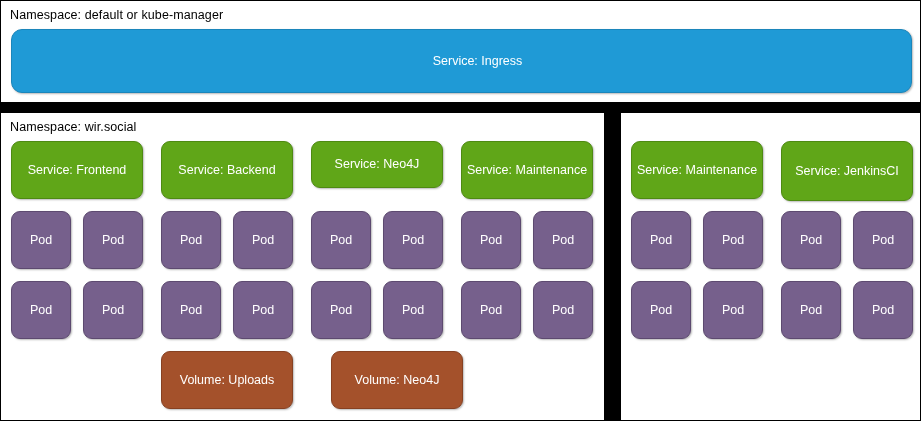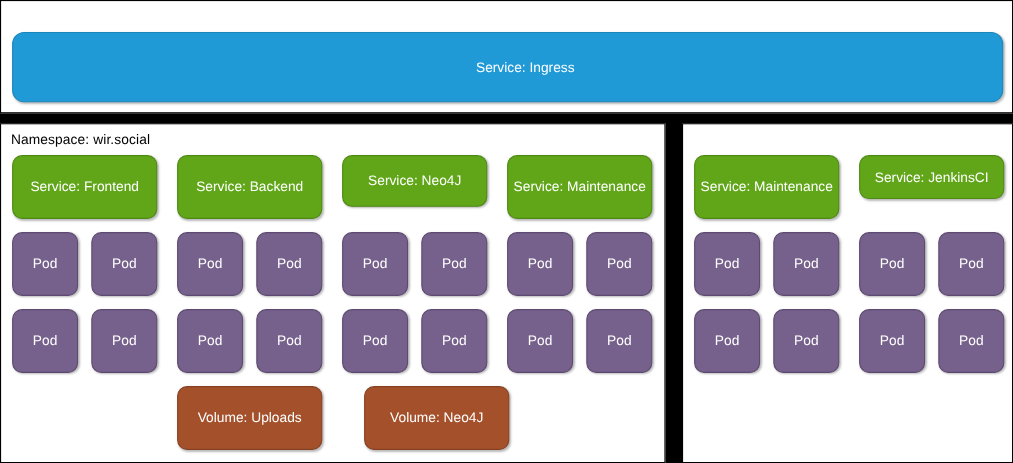--- a/index.html
+++ b/index.html
@@ -100,20 +100,21 @@
     border-radius: 11px;
     font-size: 12.5px;
   }
 </style>
 </head>
 <body>
 
 <div id="diagram">
 
   <div class="ns-panel" id="ns-top">
+    <div class="ns-label">Namespace: default or kube-manager</div>
     <div class="node ingress" style="left:10px; top:28px; width:901px; height:64px;padding-left:32px;">Service: Ingress</div>
   </div>
 
   <div class="ns-panel" id="ns-left">
     <div class="ns-label">Namespace: wir.social</div>
 
     <div class="node service" style="left:10px; top:28px; width:132px; height:58px;">Service: Frontend</div>
     <div class="node pod" style="left:10px; top:98px; width:60px; height:58px;">Pod</div>
     <div class="node pod" style="left:82px; top:98px; width:60px; height:58px;">Pod</div>
     <div class="node pod" style="left:10px; top:168px; width:60px; height:58px;">Pod</div>
@@ -141,20 +142,20 @@
   </div>
 
   <div class="ns-panel" id="ns-right">
 
     <div class="node service" style="left:10px; top:28px; width:132px; height:58px;">Service: Maintenance</div>
     <div class="node pod" style="left:10px; top:98px; width:60px; height:58px;">Pod</div>
     <div class="node pod" style="left:82px; top:98px; width:60px; height:58px;">Pod</div>
     <div class="node pod" style="left:10px; top:168px; width:60px; height:58px;">Pod</div>
     <div class="node pod" style="left:82px; top:168px; width:60px; height:58px;">Pod</div>
 
-    <div class="node service" style="left:160px; top:28px; width:132px; height:40px;">Service: JenkinsCI</div>
+    <div class="node service" style="left:160px; top:28px; width:132px; height:60px;">Service: JenkinsCI</div>
     <div class="node pod" style="left:160px; top:98px; width:60px; height:58px;">Pod</div>
     <div class="node pod" style="left:232px; top:98px; width:60px; height:58px;">Pod</div>
     <div class="node pod" style="left:160px; top:168px; width:60px; height:58px;">Pod</div>
     <div class="node pod" style="left:232px; top:168px; width:60px; height:58px;">Pod</div>
   </div>
 
 </div>
 
 </body></html>

